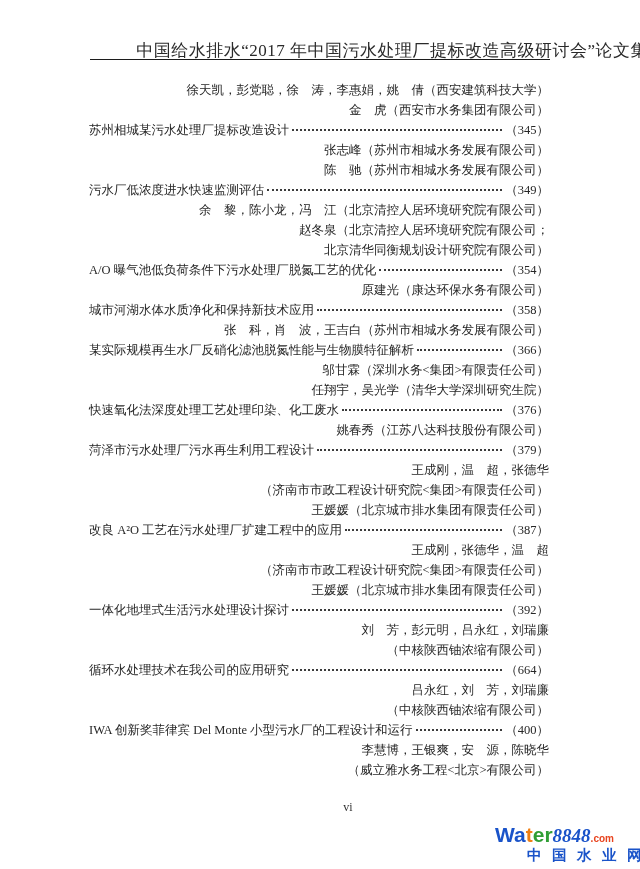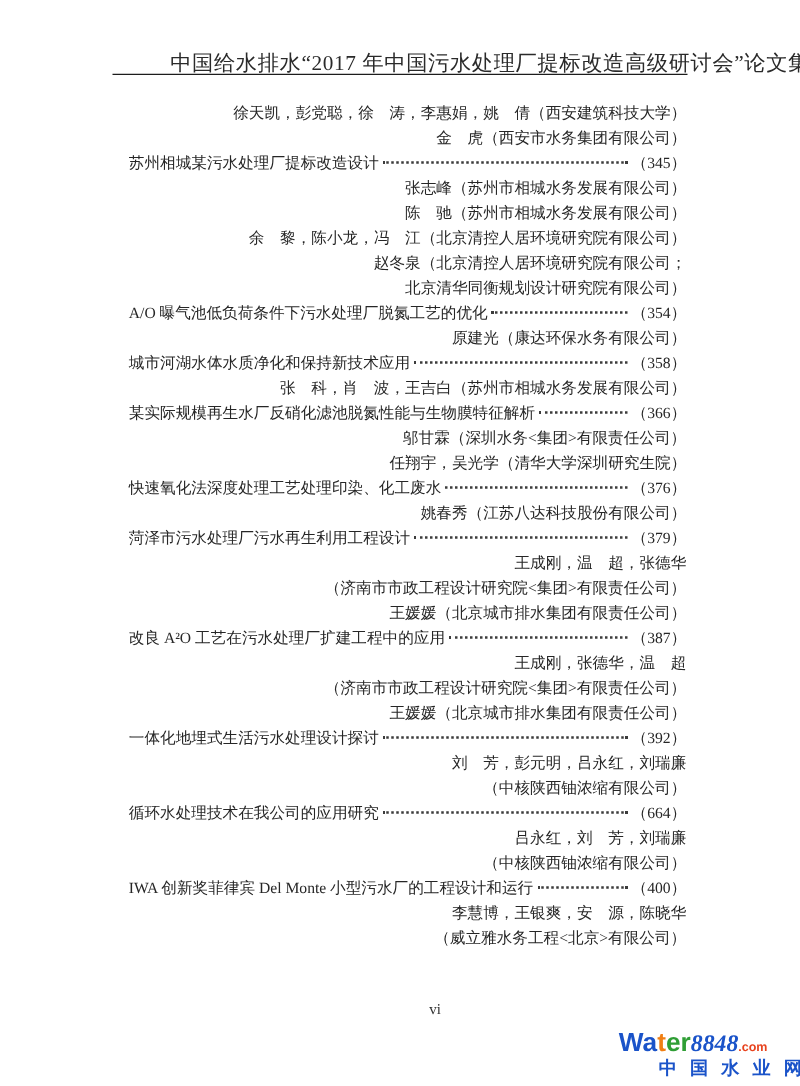--- a/index.html
+++ b/index.html
@@ -23,21 +23,20 @@
     position:absolute;top:59px;left:90px;width:460px;
     border-top:1.5px solid #1c1c1c;
   }
   .toc{
     position:absolute;top:80px;left:89px;width:460px;
   }
   .line{
     height:20px;line-height:20px;
     font-size:12.5px;
     white-space:nowrap;
-    margin-left:14px;
   }
   .authors{
     text-align:right;
   }
   .entry{
     display:flex;
     align-items:center;
   }
   .entry-title{flex:0 0 auto;}
   .leader{
@@ -103,20 +102,25 @@
   <div class="line entry">
     <span class="entry-title">苏州相城某污水处理厂提标改造设计</span>
     <span class="leader"></span>
     <span class="entry-page">（345）</span>
   </div>
 
   <div class="line authors">张志峰（苏州市相城水务发展有限公司）</div>
 
   <div class="line authors">陈　驰（苏州市相城水务发展有限公司）</div>
 
+  <div class="line entry">
+    <span class="entry-title">污水厂低浓度进水快速监测评估</span>
+    <span class="leader"></span>
+    <span class="entry-page">（349）</span>
+  </div>
 
   <div class="line authors">余　黎，陈小龙，冯　江（北京清控人居环境研究院有限公司）</div>
 
   <div class="line authors">赵冬泉（北京清控人居环境研究院有限公司；</div>
 
   <div class="line authors">北京清华同衡规划设计研究院有限公司）</div>
 
   <div class="line entry">
     <span class="entry-title">A/O 曝气池低负荷条件下污水处理厂脱氮工艺的优化</span>
     <span class="leader"></span>

